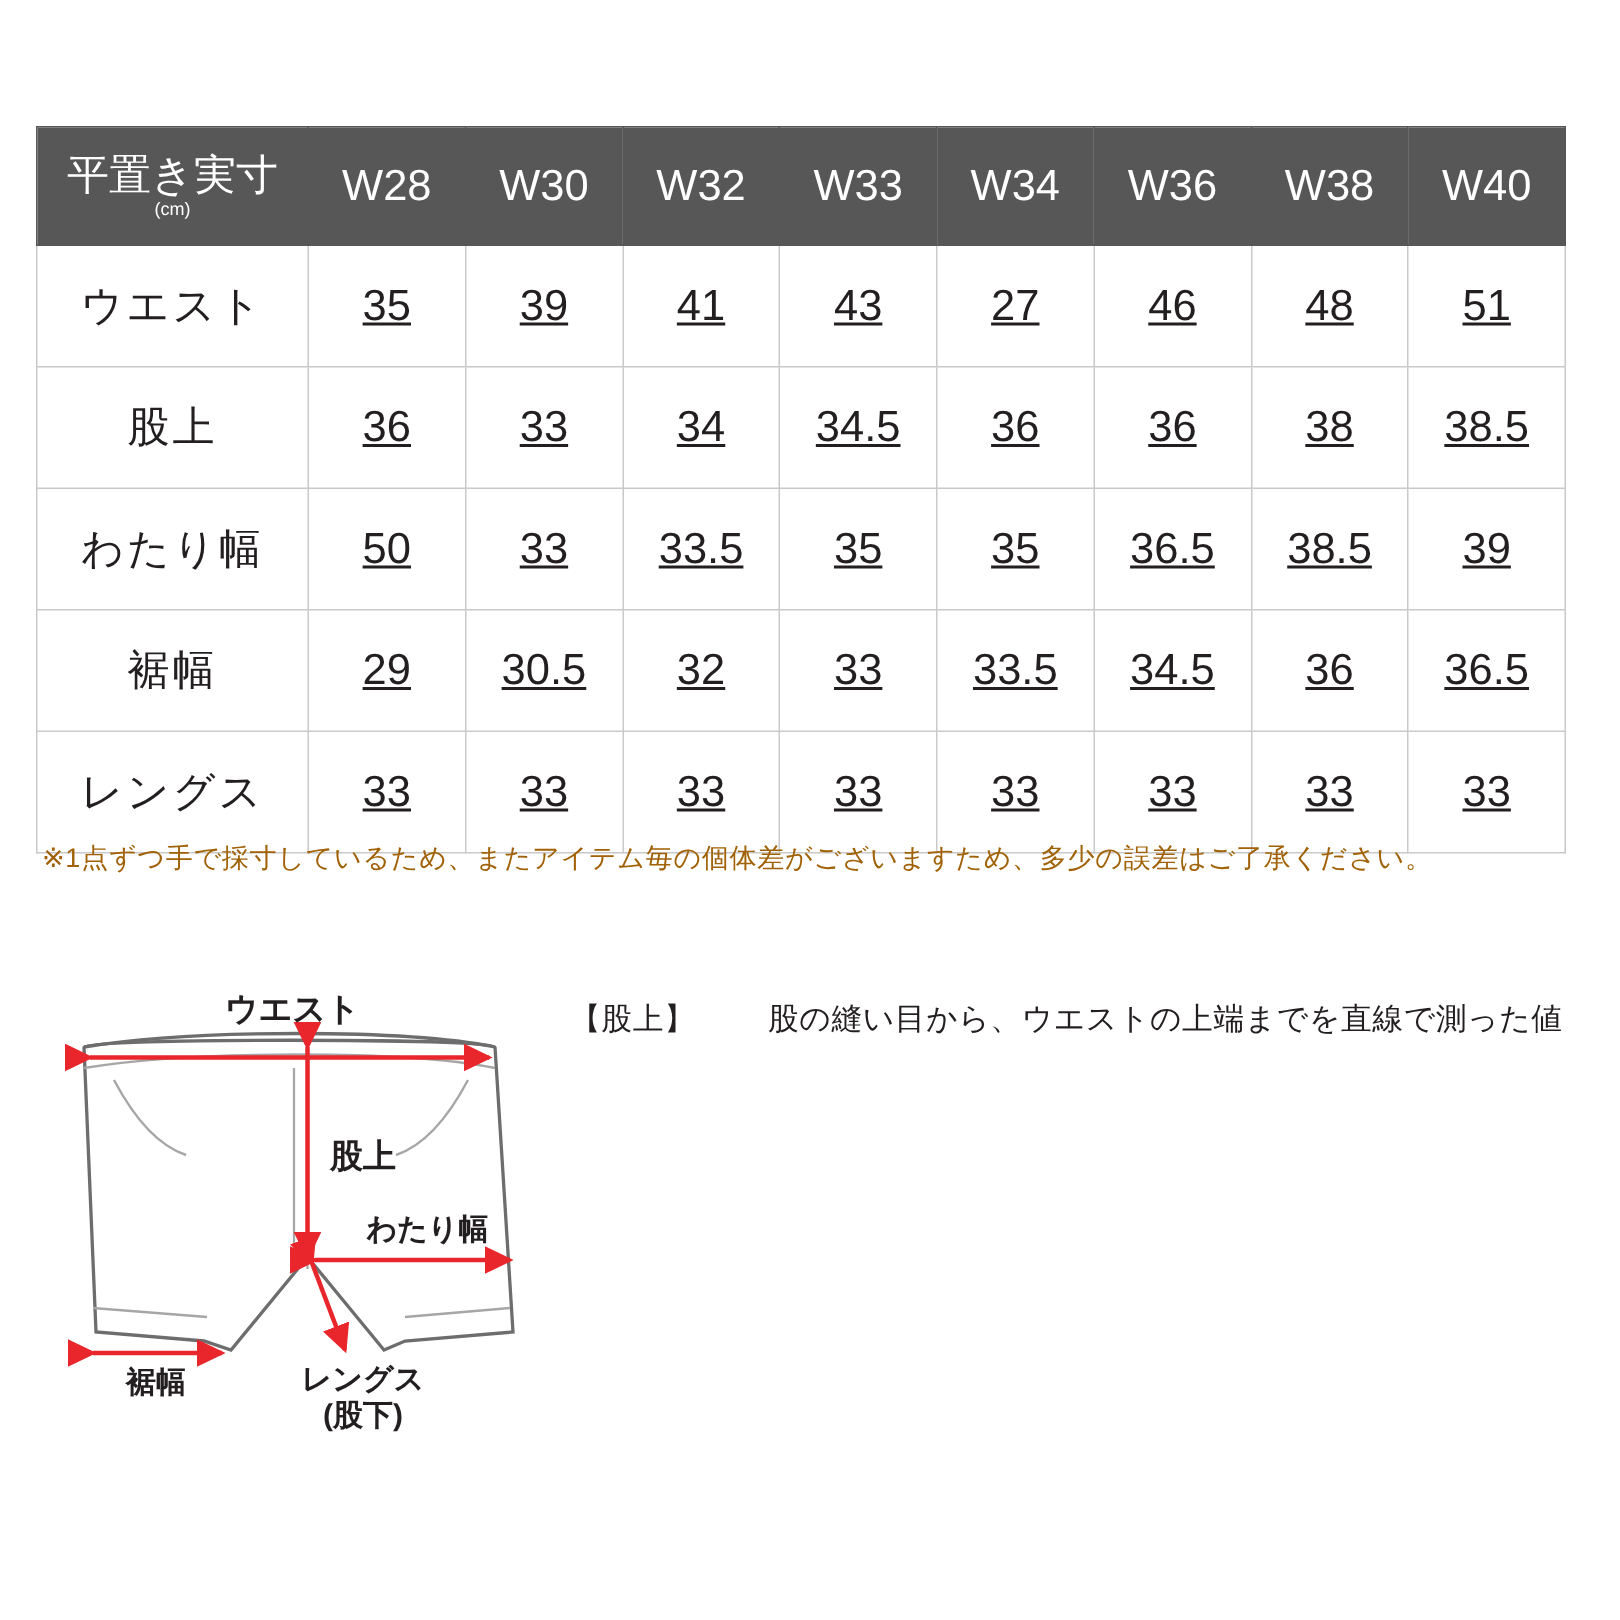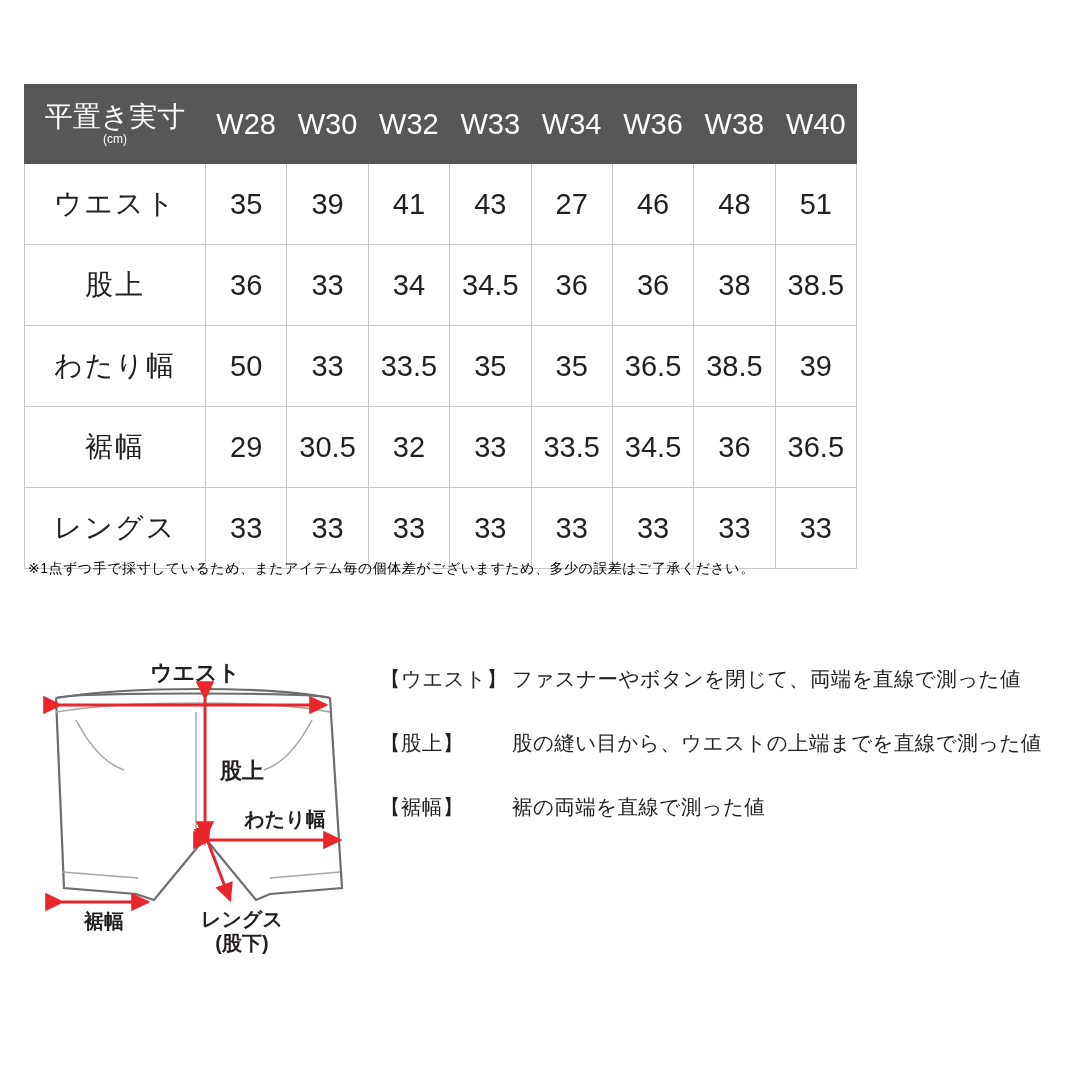--- a/index.html
+++ b/index.html
@@ -18,21 +18,21 @@
 
   
   .table-wrap {
     position: absolute;
     left: 24px;
     top: 84px;
     width: 1032px;
   }
   table.size-table {
     border-collapse: collapse;
-    width: 833px;
+    width: 1020px;
     table-layout: fixed;
   }
   table.size-table th,
   table.size-table td {
     border: 1px solid #c9c9c9;
     text-align: center;
     vertical-align: middle;
     font-weight: normal;
   }
   table.size-table thead th {
@@ -60,29 +60,30 @@
     font-size: 28px;
     letter-spacing: 2px;
     color: #231f20;
     background: #ffffff;
   }
   table.size-table tbody td {
     height: 78px;
     font-size: 29px;
     color: #231f20;
     background: #ffffff;
+    text-decoration: underline;
   }
 
   .note {
     position: absolute;
     left: 28px;
     top: 560px;
-    font-size: 14px;
+    font-size: 18px;
     letter-spacing: 0.5px;
-    color: #000000;
+    color: #a16207;
   }
 
   
   .diagram {
     position: absolute;
     left: 20px;
     top: 650px;
     width: 350px;
     height: 330px;
   }
@@ -234,24 +235,16 @@
     <text x="222" y="128" text-anchor="middle" font-family="Liberation Sans, sans-serif" font-size="22" font-weight="bold" fill="#231f20">股上</text>
     <text x="265" y="176" text-anchor="middle" font-family="Liberation Sans, sans-serif" font-size="20" font-weight="bold" fill="#231f20">わたり幅</text>
     <text x="84" y="278" text-anchor="middle" font-family="Liberation Sans, sans-serif" font-size="20" font-weight="bold" fill="#231f20">裾幅</text>
     <text x="222" y="276" text-anchor="middle" font-family="Liberation Sans, sans-serif" font-size="20" font-weight="bold" fill="#231f20">レングス</text>
     <text x="222" y="300" text-anchor="middle" font-family="Liberation Sans, sans-serif" font-size="20" font-weight="bold" fill="#231f20">(股下)</text>
   </svg>
 </div>
 
 <div class="legend">
   <div class="legend-row">
-    <div class="legend-term">【ウエスト】</div>
-    <div class="legend-desc">ファスナーやボタンを閉じて、両端を直線で測った値</div>
-  </div>
-  <div class="legend-row">
     <div class="legend-term">【股上】</div>
     <div class="legend-desc">股の縫い目から、ウエストの上端までを直線で測った値</div>
   </div>
-  <div class="legend-row">
-    <div class="legend-term">【裾幅】</div>
-    <div class="legend-desc">裾の両端を直線で測った値</div>
-  </div>
 </div>
 
 </body></html>

